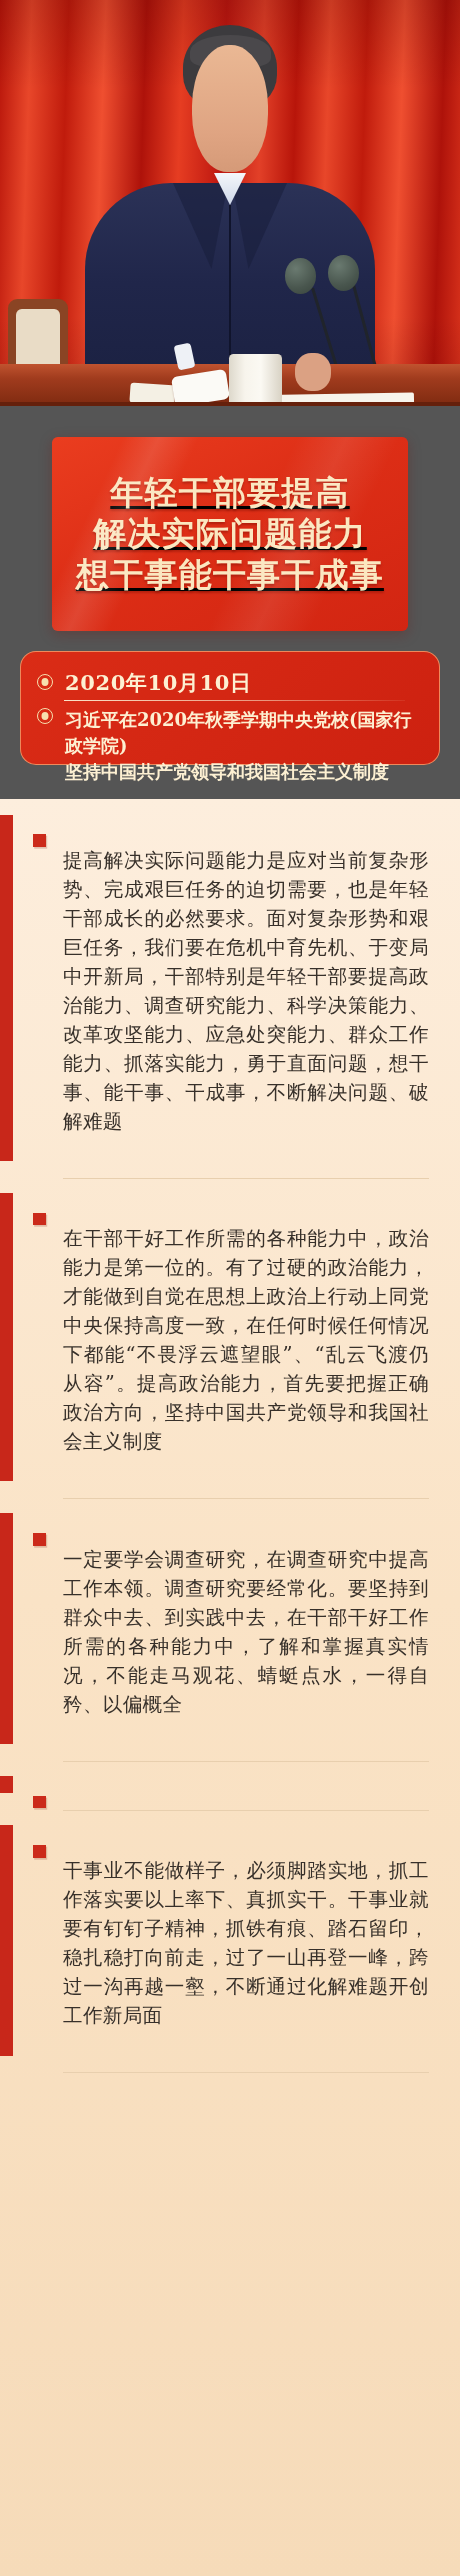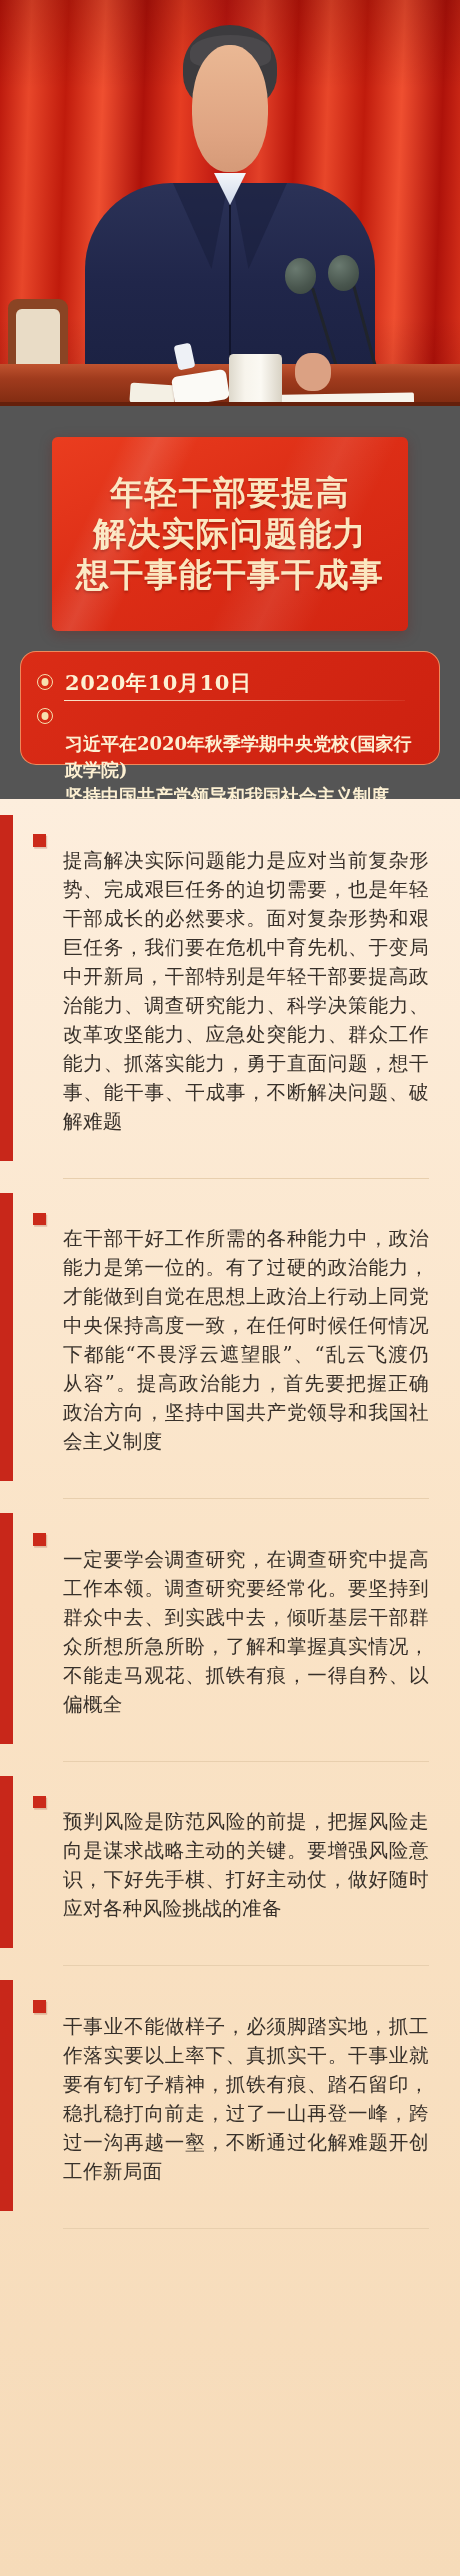--- a/index.html
+++ b/index.html
@@ -61,20 +61,21 @@
   .hand{position:absolute;left:295px;top:353px;width:36px;height:38px;
     background:#dba183;border-radius:45%;}
   .cuff{position:absolute;left:176px;top:344px;width:17.3px;height:25px;background:#eef1f6;
     border-radius:3.5px;transform:rotate(-12deg);}
 
   
   .band{position:relative;height:393px;flex:none;
     background:
       radial-gradient(120% 90% at 50% 0%,rgba(255,120,70,.16) 0%,rgba(0,0,0,0) 55%),
       linear-gradient(180deg,#d92d1b 0%,#d126166 0%,#d22716 60%,#cc2212 100%),#d22716;
+    text-decoration: underline;
   }
   .title-panel{position:relative;width:356px;height:194px;margin:30.5px auto 0;
     border-radius:5.8px;overflow:hidden;
     background:linear-gradient(155deg,#ea3d1f 0%,#dd2e16 45%,#d22512 100%);
     box-shadow:0 3.5px 12.7px rgba(120,10,0,.25);
     display:flex;flex-direction:column;align-items:center;justify-content:center;}
   .title-panel::after{content:"";position:absolute;inset:0;
     background:linear-gradient(115deg,rgba(255,255,255,0) 16%,rgba(255,255,255,.12) 24%,rgba(255,255,255,0) 33%,
       rgba(255,255,255,0) 55%,rgba(255,255,255,.09) 66%,rgba(255,255,255,0) 78%);}
   .title-line{display:block;text-align:center;
@@ -87,21 +88,21 @@
   .ring-bullet{position:absolute;width:14px;height:14px;border:1.7px solid #f7dfae;border-radius:50%;}
   .ring-bullet::after{content:"";position:absolute;left:50%;top:50%;width:7px;height:8px;
     transform:translate(-50%,-50%);background:#f7dfae;border-radius:50%;}
   .rb1{left:16px;top:22px;}
   .rb2{left:16px;top:56px;}
   .meta-date{position:absolute;left:44px;top:17.3px;font-size:21px;font-weight:700;
     color:#fdf0d2;letter-spacing:0.6px;}
   .meta-divider{position:absolute;left:43px;top:48px;width:341px;height:1.2px;
     background:linear-gradient(90deg,rgba(252,238,210,.95) 0%,rgba(252,238,210,.55) 60%,rgba(252,238,210,.08) 100%);}
   .meta-speech{position:absolute;left:44px;top:55px;width:362px;
-    font-size:18px;line-height:26px;font-weight:700;color:#fdf0d2;margin-top:24px;}
+    font-size:18px;line-height:26px;font-weight:700;color:#fdf0d2;}
 
   
   .quotes{flex:1;position:relative;padding-top:15.5px;
     background:linear-gradient(180deg,#fdeedd 0%,#fae3c6 45%,#f6dbb9 100%);}
   .quote{position:relative;margin:0 0 32px 0;padding:11.5px 31px 5.8px 63px;}
   .quote:last-child{margin-bottom:0;}
   .quote::before{content:"";position:absolute;left:0;top:0;bottom:0;width:12.7px;background:#c8271a;}
   .quote::after{content:"";position:absolute;left:63px;right:31px;bottom:-17.3px;height:0.6px;
     background:#e8cfae;}
   .sq-bullet{position:absolute;left:33px;top:19.6px;width:12.7px;height:12.7px;background:#cb2a1a;
@@ -163,25 +164,24 @@
     <section class="quote">
       <span class="sq-bullet"></span>
       <p class="quote-text">提高解决实际问题能力是应对当前复杂形势、完成艰巨任务的迫切需要，也是年轻干部成长的必然要求。面对复杂形势和艰巨任务，我们要在危机中育先机、于变局中开新局，干部特别是年轻干部要提高政治能力、调查研究能力、科学决策能力、改革攻坚能力、应急处突能力、群众工作能力、抓落实能力，勇于直面问题，想干事、能干事、干成事，不断解决问题、破解难题</p>
     </section>
     <section class="quote">
       <span class="sq-bullet"></span>
       <p class="quote-text">在干部干好工作所需的各种能力中，政治能力是第一位的。有了过硬的政治能力，才能做到自觉在思想上政治上行动上同党中央保持高度一致，在任何时候任何情况下都能“不畏浮云遮望眼”、“乱云飞渡仍从容”。提高政治能力，首先要把握正确政治方向，坚持中国共产党领导和我国社会主义制度</p>
     </section>
     <section class="quote">
       <span class="sq-bullet"></span>
-      <p class="quote-text">一定要学会调查研究，在调查研究中提高工作本领。调查研究要经常化。要坚持到群众中去、到实践中去，倾听基层干部群众所想所急所盼，了解和掌握真实情况，不能走马观花、抓铁有痕，一得自矜、以偏概全</p>
+      <p class="quote-text">一定要学会调查研究，在调查研究中提高工作本领。调查研究要经常化。要坚持到群众中去、到实践中去，在干部干好工作所需的各种能力中，了解和掌握真实情况，不能走马观花、蜻蜓点水，一得自矜、以偏概全</p>
     </section>
     <section class="quote">
       <span class="sq-bullet"></span>
-      <p class="quote-text">预判风险是防范风险的前提，把握风险走向是谋求战略主动的关键。要增强风险意识，下好先手棋、打好主动仗，做好随时应对各种风险挑战的准备</p>
     </section>
     <section class="quote">
       <span class="sq-bullet"></span>
       <p class="quote-text">干事业不能做样子，必须脚踏实地，抓工作落实要以上率下、真抓实干。干事业就要有钉钉子精神，抓铁有痕、踏石留印，稳扎稳打向前走，过了一山再登一峰，跨过一沟再越一壑，不断通过化解难题开创工作新局面</p>
     </section>
 
   </div>
 
 </div>
 

